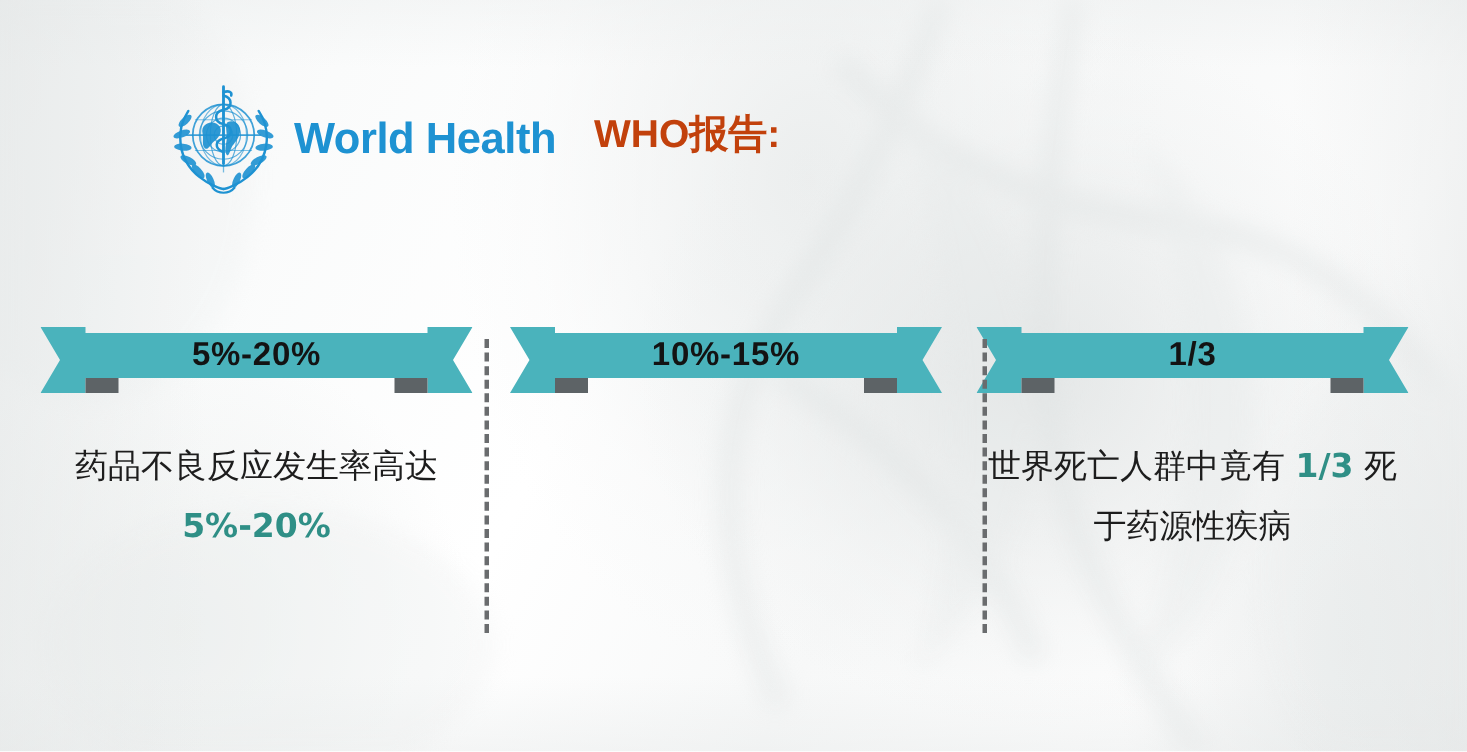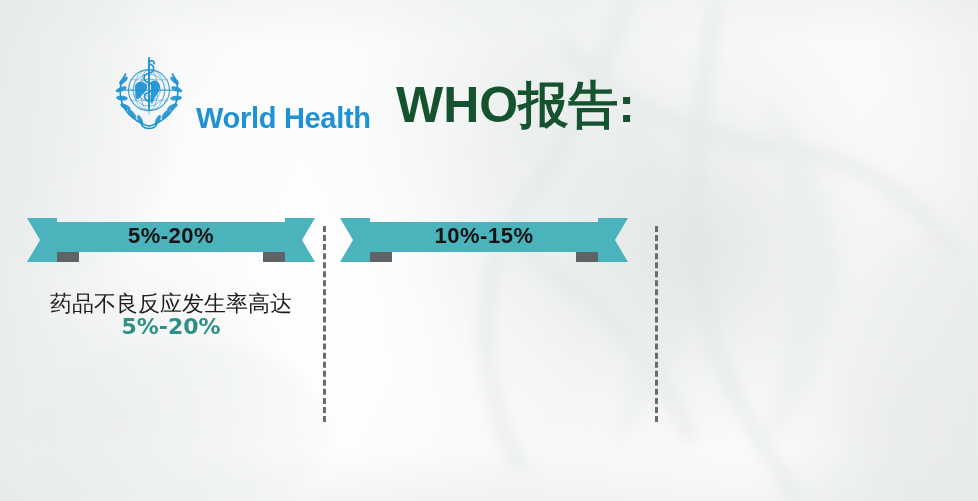--- a/index.html
+++ b/index.html
@@ -43,39 +43,39 @@
       linear-gradient(to top,    rgba(230,233,233,0.4) 0%, rgba(255,255,255,0) 10%);
     pointer-events: none;
   }
 
   
   .header {
     position: absolute;
     left: 112px;
     top: 52px;
     display: flex;
-    align-items: flex-end;
+    align-items: center;
   }
   .who-emblem { width: 74px; height: 82px; display: block; }
   .who-words {
     margin-left: 10px;
     color: #1e92d2;
     font-weight: bold;
     font-size: 29px;
     line-height: 31px;
     letter-spacing: -0.3px;
   }
   .who-words div { white-space: nowrap; }
   .report-title {
     position: absolute;
     left: 396px;
     top: 72px;
-    font-size: 50px;
+    font-size: 26px;
     font-weight: bold;
-    color: #14532d;
+    color: #c2410c;
     letter-spacing: 0px;
     white-space: nowrap;
   }
 
   
   .columns {
     position: absolute;
     left: 0;
     top: 212px;
     width: 824px;
@@ -104,21 +104,21 @@
     font-size: 22px;
     font-weight: bold;
     color: #131313;
     letter-spacing: 0.5px;
   }
 
   .caption {
     margin-top: 24px;
     width: 288px;
     font-size: 22px;
-    line-height: 23px;
+    line-height: 40px;
     color: #1d1d1d;
     text-align: center;
     font-family: "DejaVu Sans", "Liberation Sans", sans-serif;
   }
   .caption .hl { color: #2f8f86; font-weight: bold; }
 
   
   .divider {
     position: absolute;
     top: 226px;
@@ -238,18 +238,31 @@
           <path d="M0,6 L30,6 L30,50 L0,50 L13,28 Z" fill="#4ab3bc"></path>
           <path d="M288,6 L258,6 L258,50 L288,50 L275,28 Z" fill="#4ab3bc"></path>
           <path d="M30,38 L52,38 L52,50 L30,50 Z" fill="#5d6366"></path>
           <path d="M258,38 L236,38 L236,50 L258,50 Z" fill="#5d6366"></path>
           <rect x="22" y="10" width="244" height="30" fill="#4ab3bc"></rect>
         </svg>
         <div class="ribbon-label">10%-15%</div>
       </div>
     </div>
 
+    <div class="col col-2">
+      <div class="ribbon">
+        <svg width="288" height="56" viewBox="0 0 288 56" xmlns="http://www.w3.org/2000/svg">
+          <path d="M0,6 L30,6 L30,50 L0,50 L13,28 Z" fill="#4ab3bc"></path>
+          <path d="M288,6 L258,6 L258,50 L288,50 L275,28 Z" fill="#4ab3bc"></path>
+          <path d="M30,38 L52,38 L52,50 L30,50 Z" fill="#5d6366"></path>
+          <path d="M258,38 L236,38 L236,50 L258,50 Z" fill="#5d6366"></path>
+          <rect x="22" y="10" width="244" height="30" fill="#4ab3bc"></rect>
+        </svg>
+        <div class="ribbon-label">1/3</div>
+      </div>
+      <div class="caption"><span>世界死亡人群中竟有 </span><span class="hl">1/3</span><span> 死于药源性疾病</span></div>
+    </div>
   </div>
 
   <div class="divider div-0"></div>
   <div class="divider div-1"></div>
 
 </div>
 
 </body></html>

